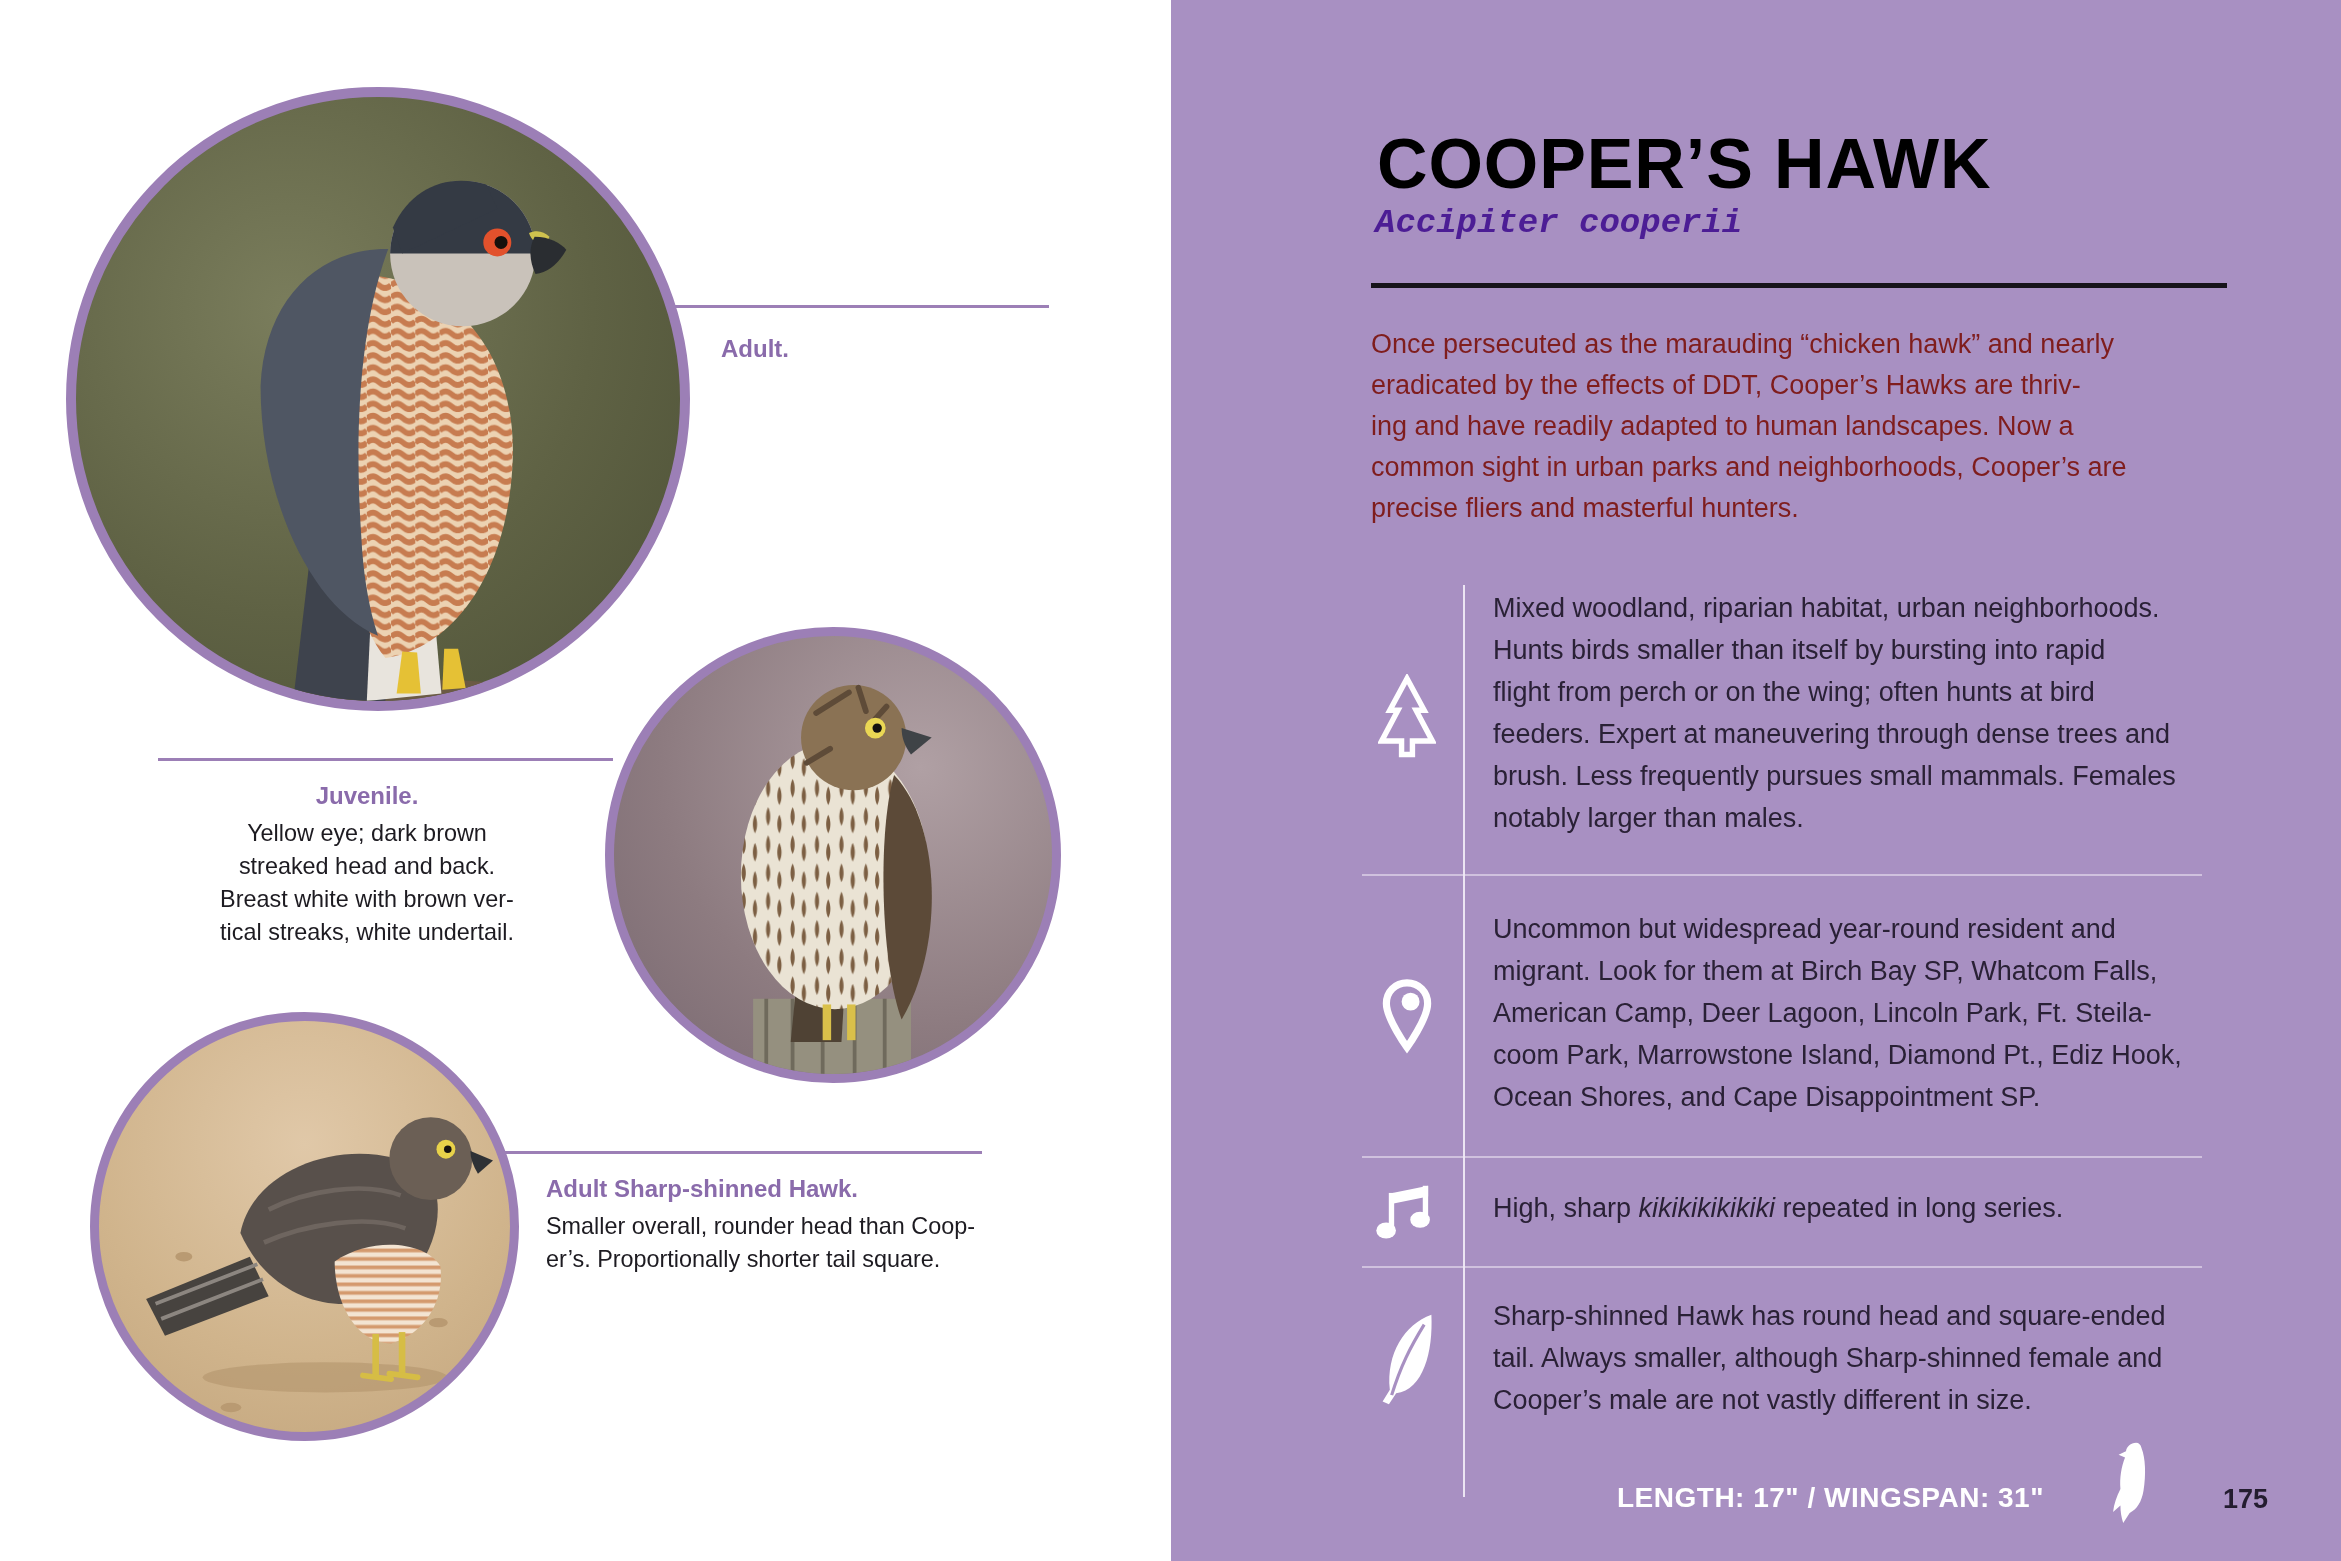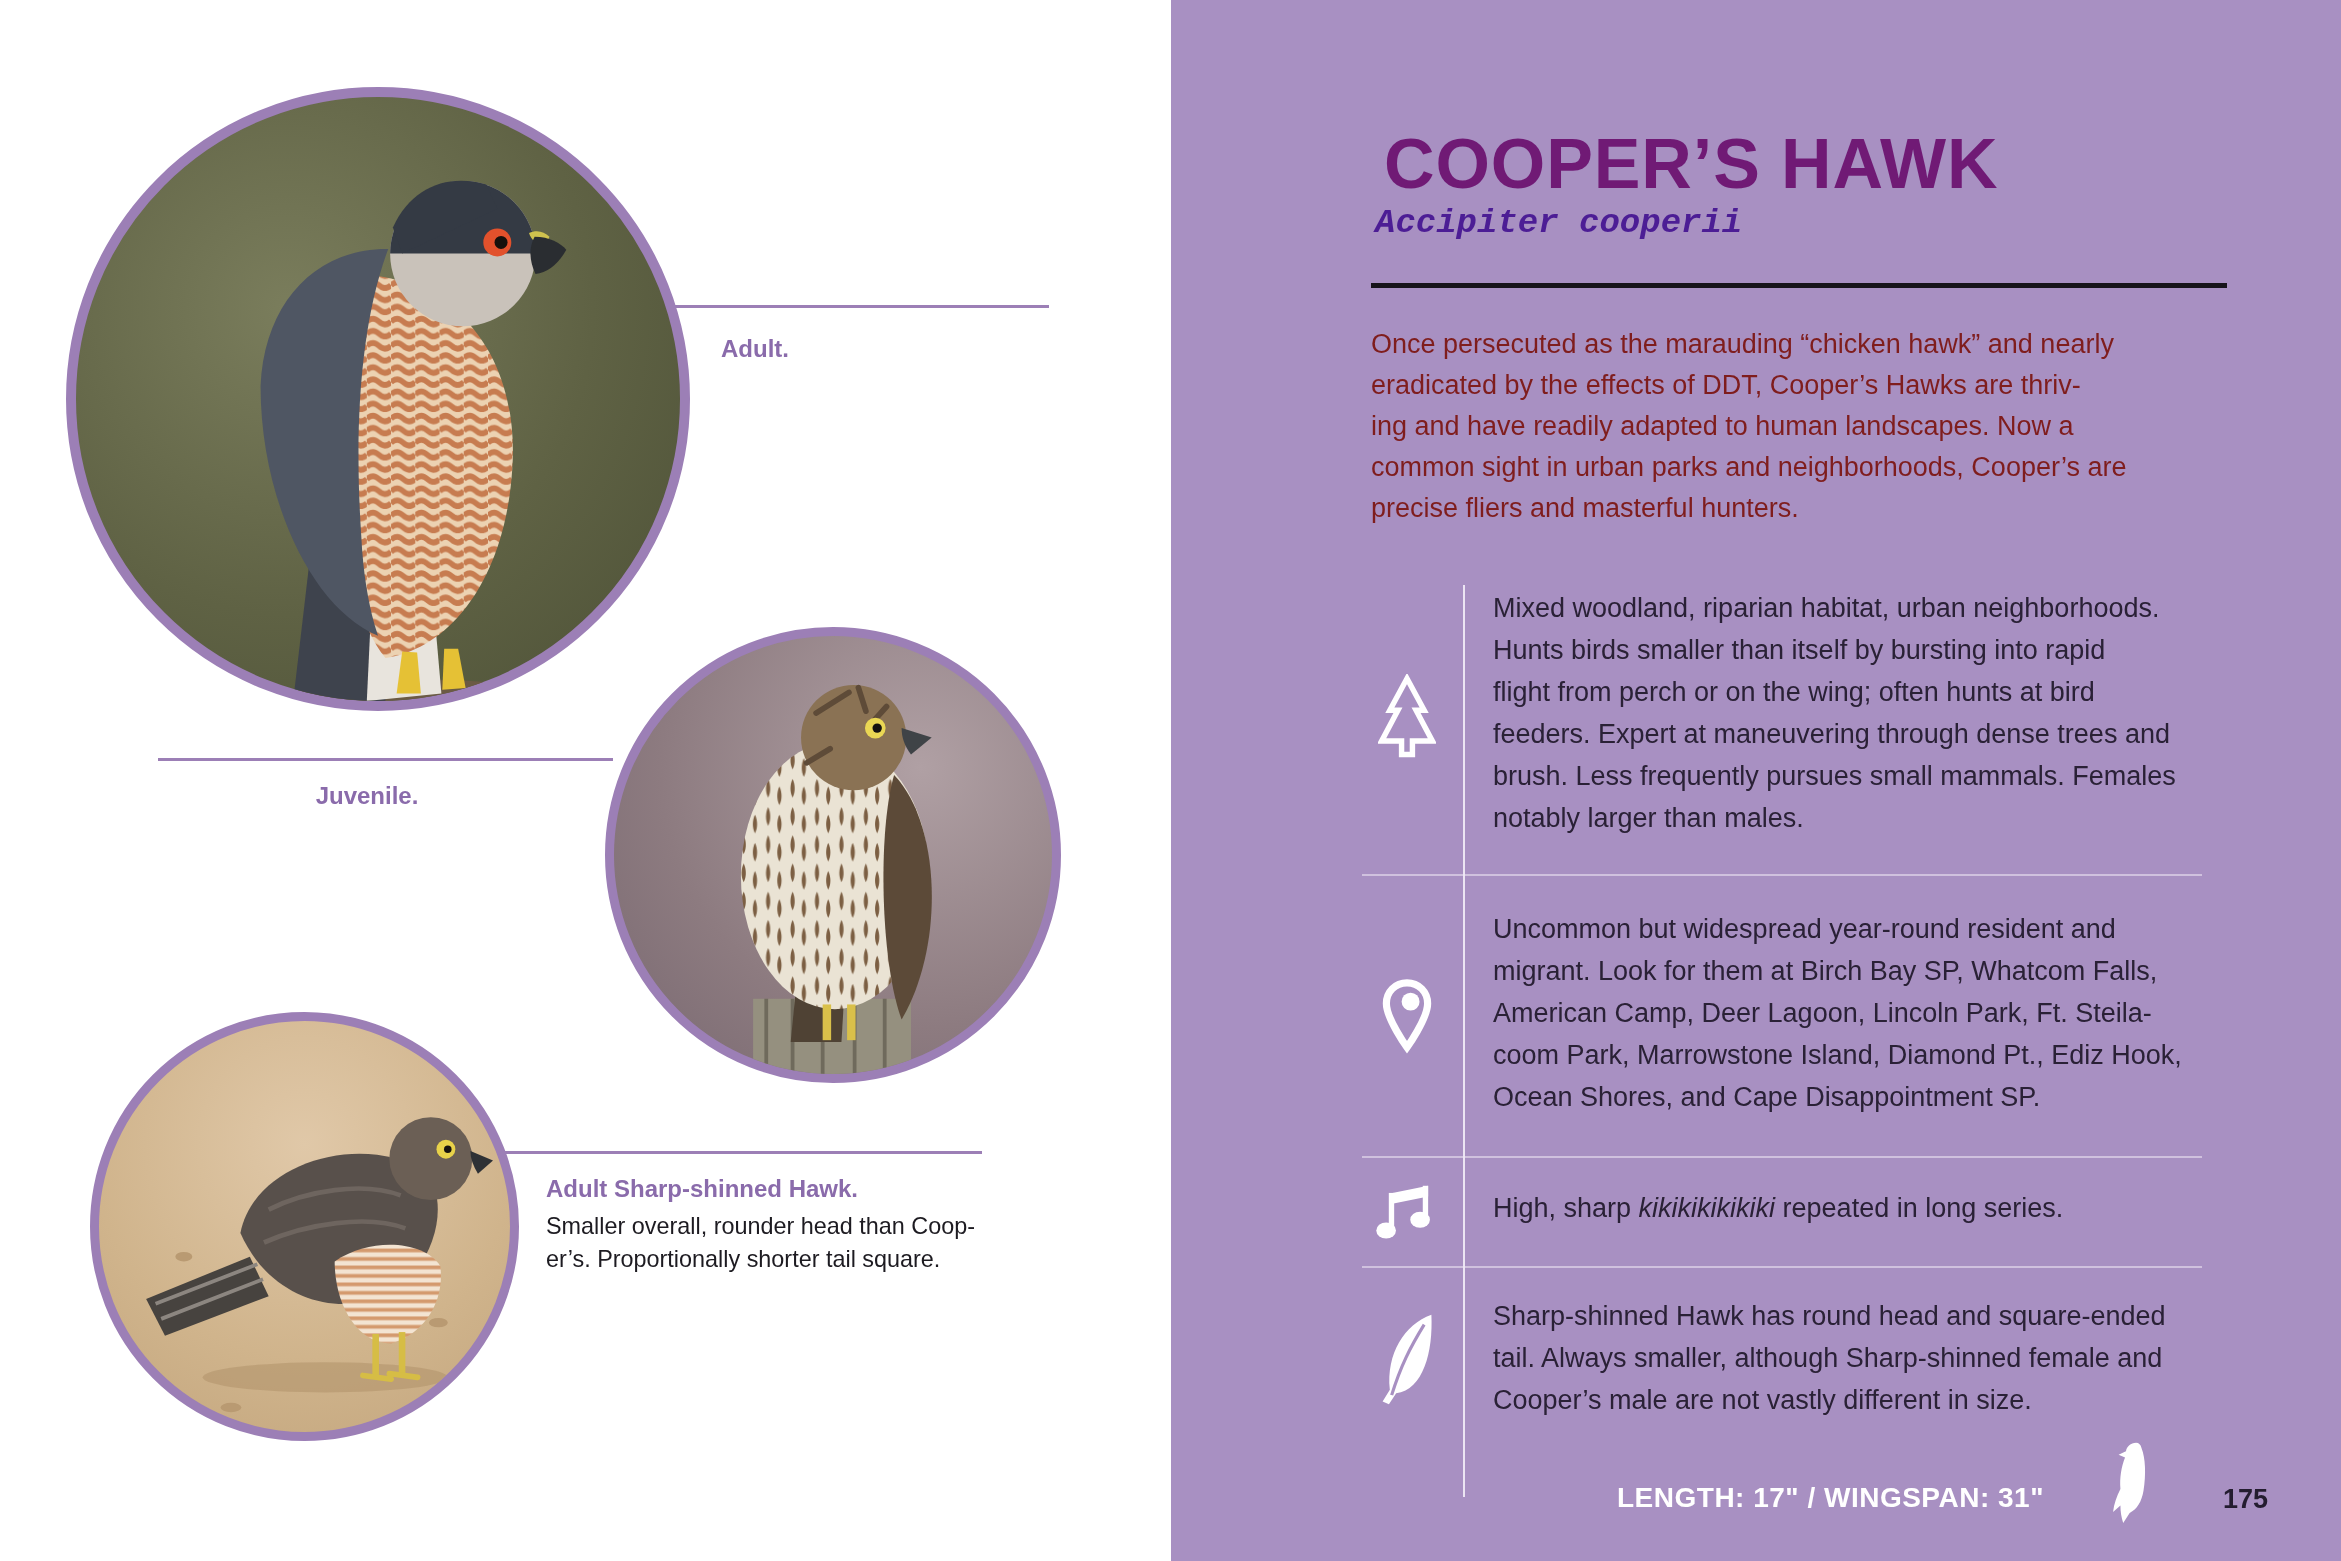--- a/index.html
+++ b/index.html
@@ -2,22 +2,22 @@
 <html style="font-size:14.4px"><head>
 <meta charset="utf-8">
 <style>
   html,body{margin:0;padding:0;background:#ffffff;}
   #page{position:relative;width:2342px;height:1561px;overflow:hidden;background:#ffffff;
         font-family:"Liberation Sans", sans-serif;}
   .abs{position:absolute;}
 
   
   #right-panel{left:1171px;top:0;width:1171px;height:1561px;background:#a890c2;}
-  .rp-title{left:213px;top:124px;font-size:70px;font-weight:800;letter-spacing:0.9px;
-            color:#701a75;white-space:nowrap;}
+  .rp-title{left:206px;top:124px;font-size:70px;font-weight:800;letter-spacing:0.9px;
+            color:#000000;white-space:nowrap;}
   .rp-sci{left:204px;top:204px;font-size:34px;font-style:italic;font-weight:600;
           color:#4c1d95;font-family:Liberation Mono, monospace;}
   .rp-rule{left:200px;top:283px;width:856px;height:4.5px;background:#17141a;}
   .rp-intro{left:200px;top:324px;width:883px;font-size:27px;line-height:41px;
             color:#7f1d1d;white-space:pre-line;}
   .rp-vline{left:292px;top:585px;width:1.8px;height:912px;background:rgba(248,244,252,0.85);}
   .rp-divider{left:191px;width:840px;height:1.8px;background:rgba(240,234,246,0.55);}
   .rp-sectext{left:322px;width:748px;font-size:27px;line-height:42px;color:#2a2136;
               white-space:pre-line;}
   .rp-icon{color:#ffffff;}
@@ -128,20 +128,24 @@
 
   <div class="abs callout-line" id="callout-adult"></div>
   <div class="abs callout-line" id="callout-juvenile"></div>
   <div class="abs callout-line" id="callout-sharpshinned"></div>
 
   <div class="abs caption" id="caption-adult">
     <p class="cap-head">Adult.</p>
   </div>
   <div class="abs caption" id="caption-juvenile">
     <p class="cap-head">Juvenile.</p>
+    <div class="cap-body">Yellow eye; dark brown
+streaked head and back.
+Breast white with brown ver-
+tical streaks, white undertail.</div>
   </div>
   <div class="abs caption" id="caption-sharpshinned">
     <p class="cap-head">Adult Sharp-shinned Hawk.</p>
     <div class="cap-body">Smaller overall, rounder head than Coop-
 er’s. Proportionally shorter tail square.</div>
   </div>
 
   <div class="abs" id="right-panel">
 
     <div class="abs rp-title">COOPER’S HAWK</div>

